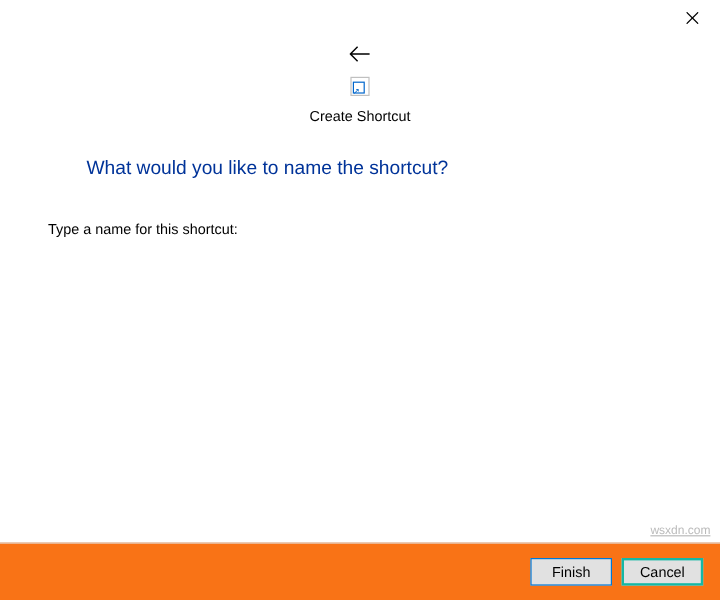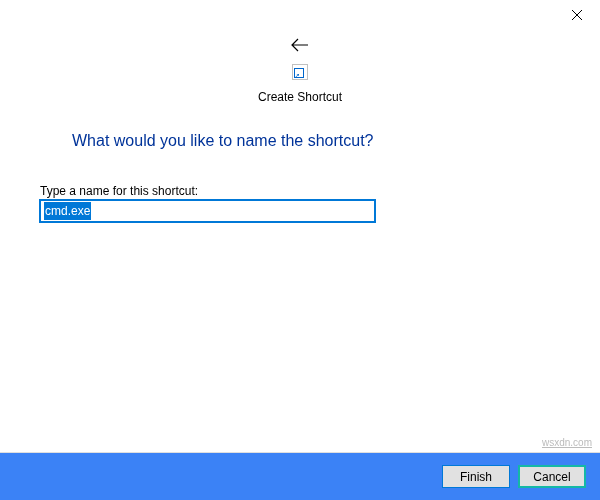--- a/index.html
+++ b/index.html
@@ -81,21 +81,21 @@
     .main-heading {
       font-size: 16px;
       font-weight: 400;
       color: #003399;
       margin-bottom: 34px;
       margin-left: 32px;
     }
     .label-text {
       font-size: 12px;
       color: #000;
-      margin-bottom: 2px;
+      margin-bottom: 22px;
     }
     .selected-text {
       background: #0078d7;
       color: #fff;
       display: inline-block;
       padding: 0 1px;
       font-size: 12px;
       line-height: 18px;
     }
     .input-box {
@@ -111,21 +111,21 @@
     .instruction-text {
       font-size: 12px;
       color: #000;
     }
     .footer-bar {
       position: absolute;
       bottom: 0;
       left: 0;
       right: 0;
       height: 48px;
-      background: #3b82f6;
+      background: #f97316;
       border-top: 1px solid #dfdfdf;
       display: flex;
       justify-content: flex-end;
       align-items: center;
       padding-right: 14px;
       gap: 8px;
     }
     .dlg-btn {
       min-width: 68px;
       height: 23px;
@@ -165,23 +165,20 @@
     </svg>
   </div>
   <span class="shortcut-icon"></span>
   <span class="header-text">Create Shortcut</span>
 </div>
 
 <div class="content">
   <h1 class="main-heading">What would you like to name the shortcut?</h1>
 
   <div class="label-text">Type a name for this shortcut:</div>
-  <div class="input-box">
-    <span class="selected-text">cmd.exe</span>
-  </div>
 
 </div>
 
 <div class="watermark">wsxdn.com</div>
 
 <div class="footer-bar">
   <button class="dlg-btn primary">Finish</button>
   <button class="dlg-btn">Cancel</button>
 </div>
 

